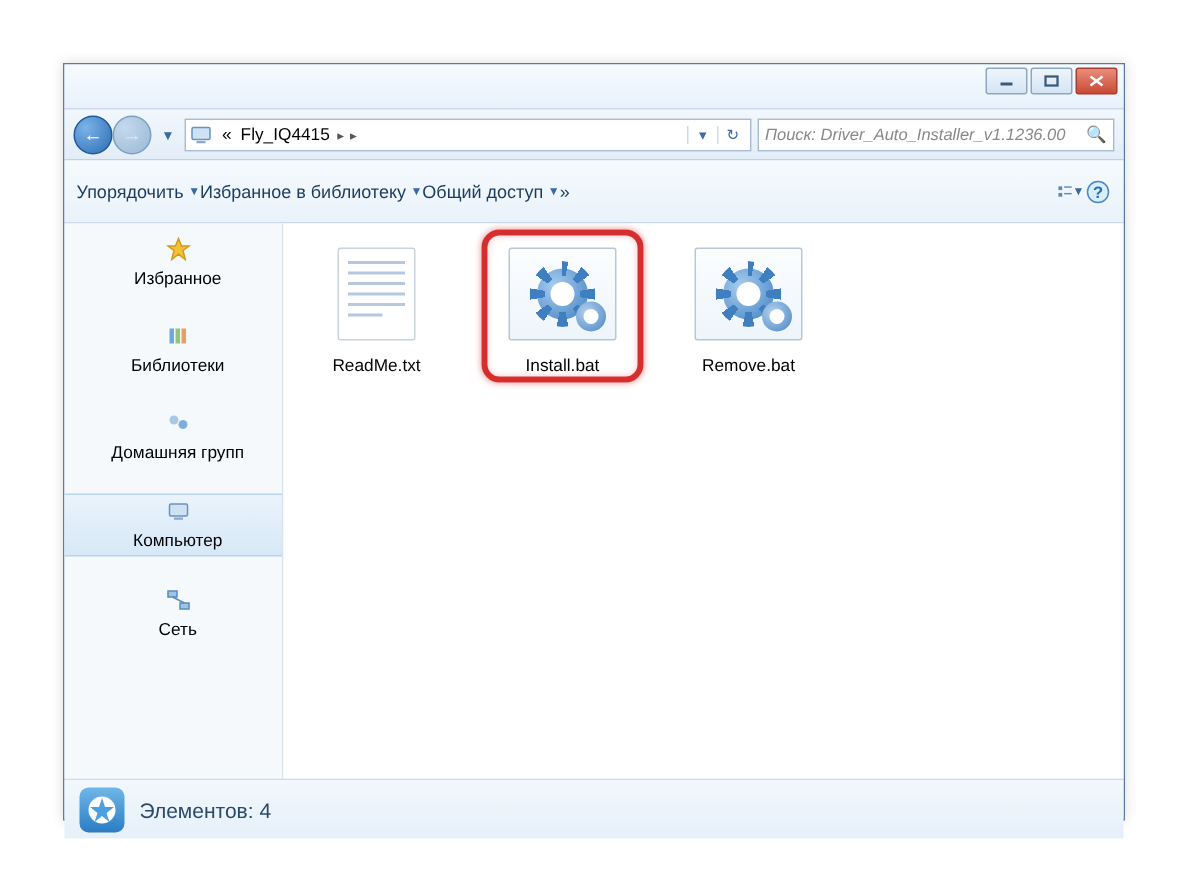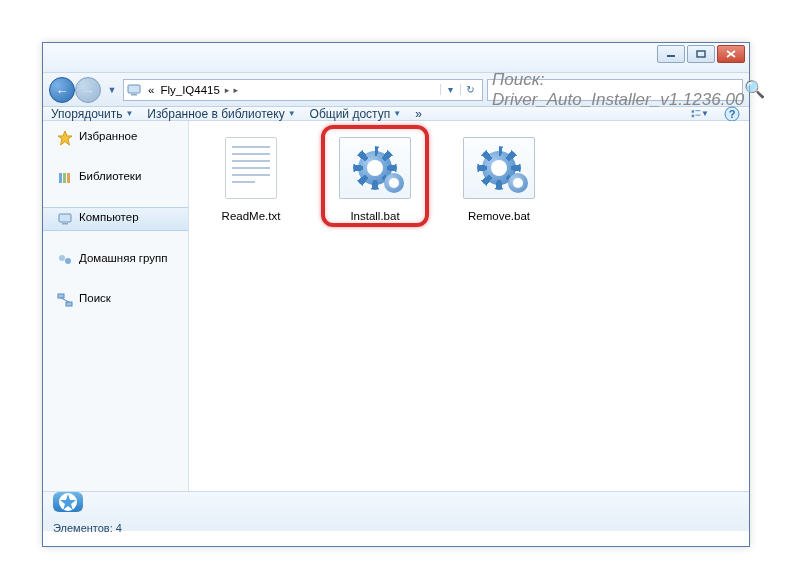--- a/index.html
+++ b/index.html
@@ -42,45 +42,45 @@
 .address {
   flex: 1; height: 22px; border: 1px solid #a8bdd4; background: #fff;
   display: flex; align-items: center; padding: 0 2px; font-size: 11.5px;
 }
 .crumb { padding: 0 3px; cursor: default; }
 .crumb-sep { color: #555; font-size: 9px; padding: 0 2px; }
 .addr-icon { width: 16px; height: 16px; margin-right: 3px; display: inline-flex; }
 .addr-drop, .addr-refresh { width: 20px; text-align: center; color: #3a6aa0; font-size: 10px; border-left: 1px solid #d0dae6; }
 
 .search {
-  width: 256px; height: 22px; border: 1px solid #a8bdd4; background: #fff;
-  display: flex; align-items: center; padding: 0 4px; color: #888; font-size: 17px; font-style: italic;
+  width: 238px; height: 22px; border: 1px solid #a8bdd4; background: #fff;
+  display: flex; align-items: center; padding: 0 4px; color: #888; font-size: 11px; font-style: italic;
 }
 .search .mag { margin-left: auto; color: #4a77a8; font-style: normal; }
 
 
 .toolbar {
-  height: 14px; background: linear-gradient(to bottom, #f6fafd, #e9f2fa);
-  border-bottom: 1px solid #cad9eb; display: flex; align-items: center; padding: 0 8px; gap: 14px;
+  height: 42px; background: linear-gradient(to bottom, #f6fafd, #e9f2fa);
+  border-bottom: 1px solid #cad9eb; display: flex; align-items: center; padding: 0 8px; 
   font-size: 12px; color: #1a3c5e;
 }
 .tool-item { display: flex; align-items: center; gap: 3px; cursor: default; }
 .tool-drop { font-size: 8px; color: #3a6aa0; }
 .tool-sep { margin-left: auto; }
 .tool-icon { width: 18px; height: 18px; display: inline-flex; align-items: center; justify-content: center; color: #3a6aa0; }
 
 
 .body-area { display: flex; height: 370px; }
 
 .sidebar {
   width: 146px; border-right: 1px solid #d9e3ef; background: #f6f9fc;
   padding: 6px 0; font-size: 11.5px; overflow: hidden;
 }
 .side-group { margin-bottom: 18px; }
-.side-item { display: flex; align-items: flex-start; gap: 6px; padding: 3px 8px 3px 14px; cursor: default; }
+.side-item { display: flex; align-items: center; gap: 6px; padding: 3px 8px 3px 14px; cursor: default; flex-direction: column; }
 .side-item.selected { background: linear-gradient(to bottom, #eaf3fb, #d6e8f7); border-top: 1px solid #b8d4ed; border-bottom: 1px solid #b8d4ed; }
 .side-icon { width: 16px; height: 16px; display: inline-flex; align-items: center; justify-content: center; }
 
 
 .content { flex: 1; background: #fff; padding: 12px 14px; display: flex; gap: 28px; align-items: flex-start; }
 .item { width: 96px; text-align: center; font-size: 11.5px; cursor: default; }
 .item .thumb { width: 80px; height: 70px; margin: 0 auto 6px; display: flex; align-items: center; justify-content: center; position: relative; }
 .item .label { color: #000; line-height: 1.25; }
 .item.highlighted { position: relative; }
 .item.highlighted .ring {
@@ -105,21 +105,21 @@
 .gear-sm { position:absolute; right:6px; bottom:5px; width:20px; height:20px; border-radius:50%; background:radial-gradient(circle at 35% 35%, #b0cfee, #4a86c2); }
 .gear-sm::after { content:""; position:absolute; left:5px; top:5px; width:10px; height:10px; border-radius:50%; background:#fff; }
 
 
 .txt-ic { width:52px; height:62px; background:#fff; border:1px solid #c8d3de; border-radius:2px; position:relative; padding:8px 6px; }
 .txt-ic .line { height:2px; background:#b5c8de; margin-bottom:5px; }
 
 
 .statusbar {
   height: 40px; border-top: 1px solid #cad9eb; background: linear-gradient(to bottom,#f2f8fd,#e6f0f9);
-  display: flex; padding: 0 10px; font-size: 11px; color: #2a4a6a; gap: 10px; flex-direction: column;
+  display: flex; align-items: center; padding: 0 10px; font-size: 14px; color: #2a4a6a; gap: 10px;
 }
 .status-icon { width:30px; height:30px; border-radius:6px; background:linear-gradient(to bottom,#6fb7e8,#2a7cc4); display:flex; align-items:center; justify-content:center; color:#fff; font-size:18px; }
 
 
 .svg-ic { width: 16px; height: 16px; }
 </style>
 </head>
 <body>
 
 <div class="window">
@@ -221,51 +221,51 @@
             <svg class="svg-ic" viewBox="0 0 16 16">
                 <rect x="2" y="3" width="3" height="10" fill="#6fa8dc"></rect>
                 <rect x="6" y="3" width="3" height="10" fill="#93c47d"></rect>
                 <rect x="10" y="3" width="3" height="10" fill="#e6a060"></rect>
               </svg>
           </span>
           <span>Библиотеки</span>
         </div>
       </div>
       <div class="side-group">
+        <div class="side-item">
+          <span class="side-icon">
+            <svg class="svg-ic" viewBox="0 0 16 16">
+                <circle cx="5" cy="6" r="3" fill="#a8c8e8"></circle>
+                <circle cx="11" cy="9" r="3" fill="#7fb0dc"></circle>
+              </svg>
+          </span>
+          <span>Домашняя групп</span>
+        </div>
+      </div>
+      <div class="side-group">
         <div class="side-item selected">
           <span class="side-icon">
             <svg class="svg-ic" viewBox="0 0 16 16">
                 <rect x="2" y="3" width="12" height="8" rx="1" fill="#cfe2f3" stroke="#6a93bc"></rect>
                 <rect x="5" y="12" width="6" height="1.5" fill="#8aa9c6"></rect>
               </svg>
           </span>
           <span>Компьютер</span>
-        </div>
-      </div>
-      <div class="side-group">
-        <div class="side-item">
-          <span class="side-icon">
-            <svg class="svg-ic" viewBox="0 0 16 16">
-                <circle cx="5" cy="6" r="3" fill="#a8c8e8"></circle>
-                <circle cx="11" cy="9" r="3" fill="#7fb0dc"></circle>
-              </svg>
-          </span>
-          <span>Домашняя групп</span>
         </div>
       </div>
       <div class="side-group">
         <div class="side-item">
           <span class="side-icon">
             <svg class="svg-ic" viewBox="0 0 16 16">
                 <rect x="1" y="2" width="6" height="4" fill="#9ec5e8" stroke="#5a8bc0"></rect>
                 <rect x="9" y="10" width="6" height="4" fill="#9ec5e8" stroke="#5a8bc0"></rect>
                 <line x1="4" y1="6" x2="12" y2="10" stroke="#5a8bc0"></line>
               </svg>
           </span>
-          <span>Поиск</span>
+          <span>Сеть</span>
         </div>
       </div>
     </div>
 
     <div class="content">
       <div class="item">
         <div class="thumb">
             <div class="txt-ic">
               <div class="line"></div>
               <div class="line"></div>

